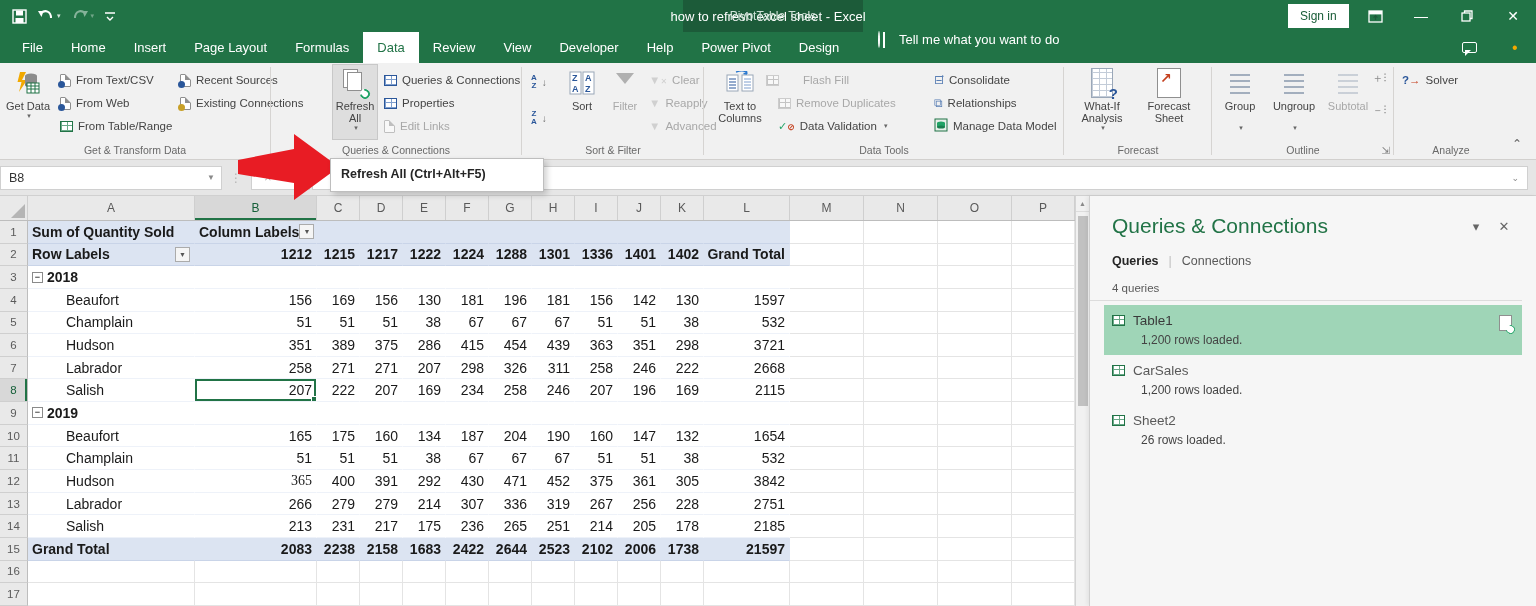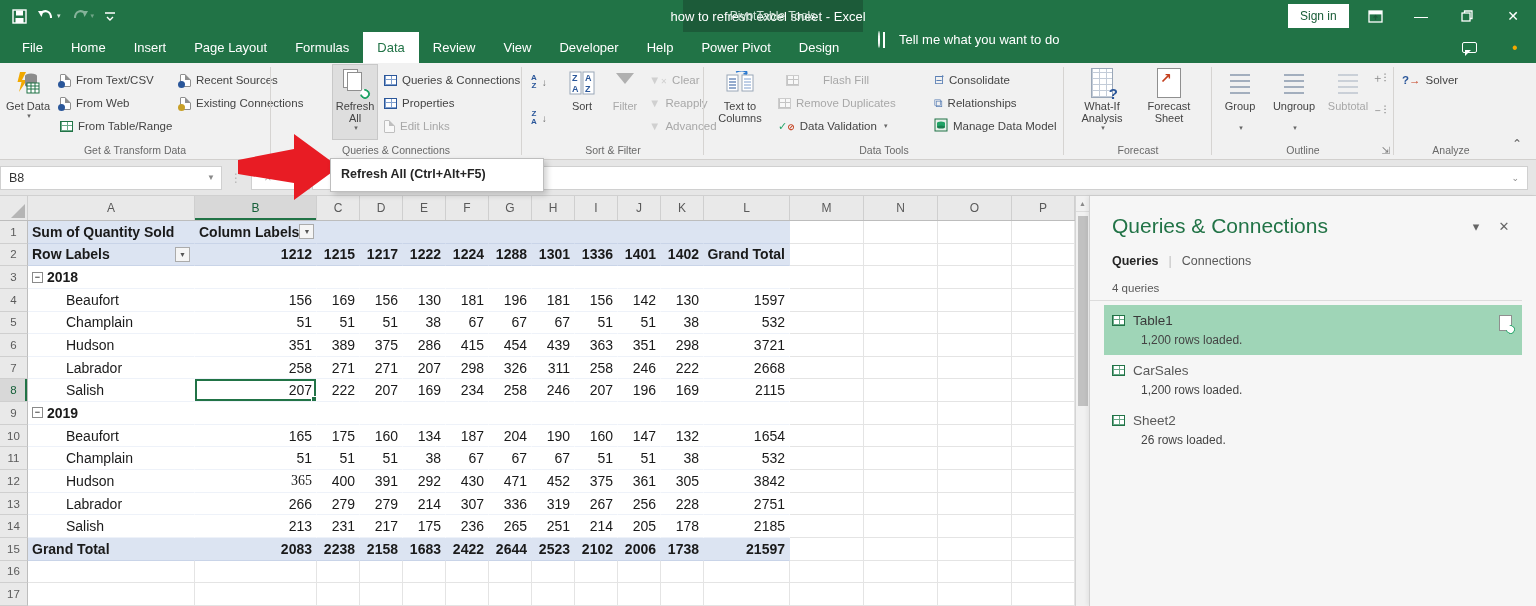--- a/index.html
+++ b/index.html
@@ -374,21 +374,21 @@
           <svg width="28" height="24" viewBox="0 0 28 24">
               <rect x="1" y="4" width="11" height="16" fill="#fff" stroke="#9aa7b8"></rect>
               <path d="M3 8 h7 M3 11 h7 M3 14 h7 M3 17 h7" stroke="#2b579a" stroke-width="1"></path>
               <rect x="16" y="4" width="11" height="16" fill="#fff" stroke="#9aa7b8"></rect>
               <path d="M18 8 h7 M18 11 h7 M18 14 h7 M18 17 h7" stroke="#7f9fce" stroke-width="1"></path>
               <path d="M10 1 C16 -1 20 0 21 3 M21 3 l-3.5 -0.5 M21 3 l-0.5 -3" stroke="#2b79d0" stroke-width="1.4" fill="none"></path>
             </svg>
         </span>
         <span>Text to Columns</span>
       </div>
-      <div class="smbtn disabled" style="left:80px; top:6px;gap:24px;">
+      <div class="smbtn disabled" style="left:60px; top:6px;gap:24px;">
         <span class="tblico mini" style="border-color:#a8a8a8;"></span>
         <span>Flash Fill</span>
       </div>
       <div class="smbtn disabled" style="left:72px; top:29px;">
         <span class="tblico mini" style="border-color:#a8a8a8;"></span>
         <span>Remove Duplicates</span>
       </div>
       <div class="smbtn" style="left:72px; top:52px;">
         <span class="mini" style="color:#21a366; font-weight:bold; font-size:11px;">✓<span style="color:#c43e1c; font-size:9px;">⊘</span></span>
         <span>Data Validation</span>

